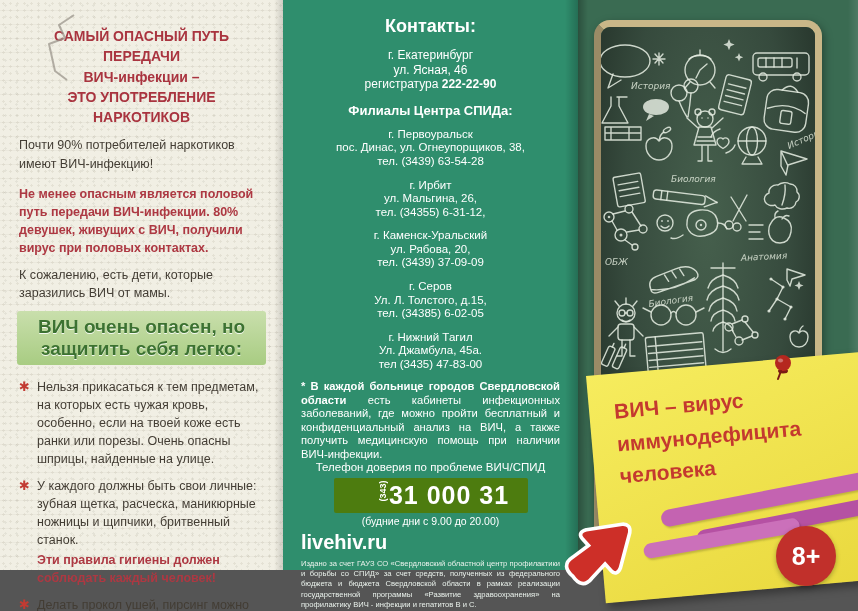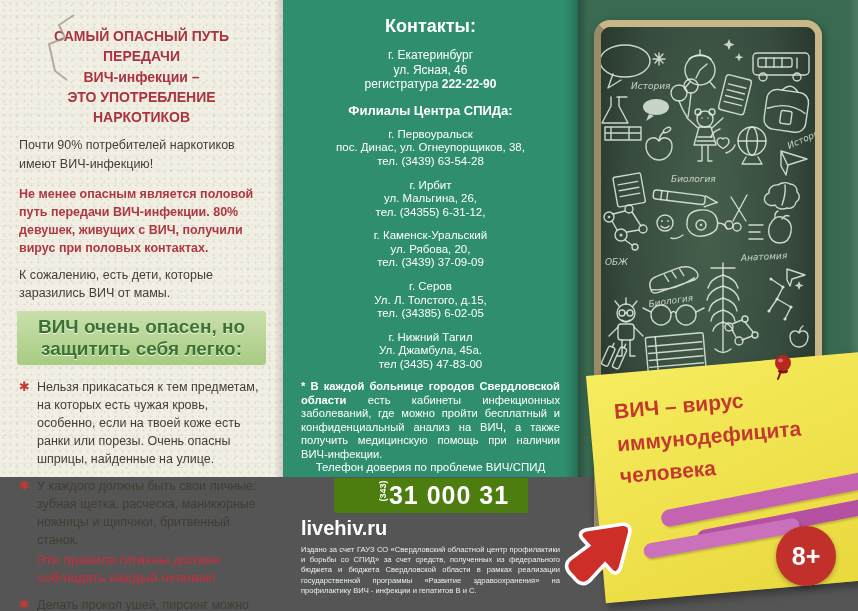--- a/index.html
+++ b/index.html
@@ -1,18 +1,18 @@
 <!DOCTYPE html>
 <html lang="ru"><head>
 <meta charset="utf-8">
 <style>
   html,body{margin:0;padding:0;background:#555;}
   .page{position:relative;width:858px;height:611px;overflow:hidden;
         font-family:"Liberation Sans","DejaVu Sans",sans-serif;}
-  .panel{position:absolute;top:0;height:477px;box-sizing:border-box;}
+  .panel{position:absolute;top:0;height:570px;box-sizing:border-box;}
   .preline{white-space:pre-line;}
 
   
   .panel-left{left:0;width:283px;padding:10px 19px 0;
     background-color:#f1efe4;
     background-image:
       radial-gradient(rgba(160,150,130,.16) 1px, transparent 1.3px),
       radial-gradient(rgba(120,115,100,.10) 1px, transparent 1.2px),
       repeating-linear-gradient(0deg, transparent 0 13px, rgba(150,145,125,.08) 13px 14px);
     background-size:7px 7px,11px 11px,auto;}
@@ -145,20 +145,21 @@
 тел. (34385) 6-02-05</div>
     <div class="branch preline">г. Нижний Тагил
 Ул. Джамбула, 45а.
 тел (3435) 47-83-00</div>
     <p class="note"><b>* В каждой больнице городов Свердловской области</b><span> есть кабинеты инфекционных заболеваний, где можно пройти бесплатный и конфиденциальный анализ на ВИЧ, а также получить медицинскую помощь при наличии ВИЧ-инфекции.</span></p>
     <div class="hotline-label">Телефон доверия по проблеме ВИЧ/СПИД</div>
     <div class="pill">
       <span class="code">(343)</span>
       <span class="num">31 000 31</span>
     </div>
+    <div class="hours">(будние дни с 9.00 до 20.00)</div>
     <div class="info-row">
       <div class="website">livehiv.ru</div>
     </div>
     <p class="imprint">Издано за счет ГАУЗ СО «Свердловский областной центр профилактики и борьбы со СПИД» за счет средств, полученных из федерального бюджета и бюджета Свердловской области в рамках реализации государственной программы «Развитие здравоохранения» на профилактику ВИЧ - инфекции и гепатитов В и С.</p>
   </section>
 
   <section class="panel panel-right">
     <div class="board">
       <div class="board-inner">
         <svg class="doodles" viewBox="0 0 214 541" preserveAspectRatio="xMidYMin slice">

